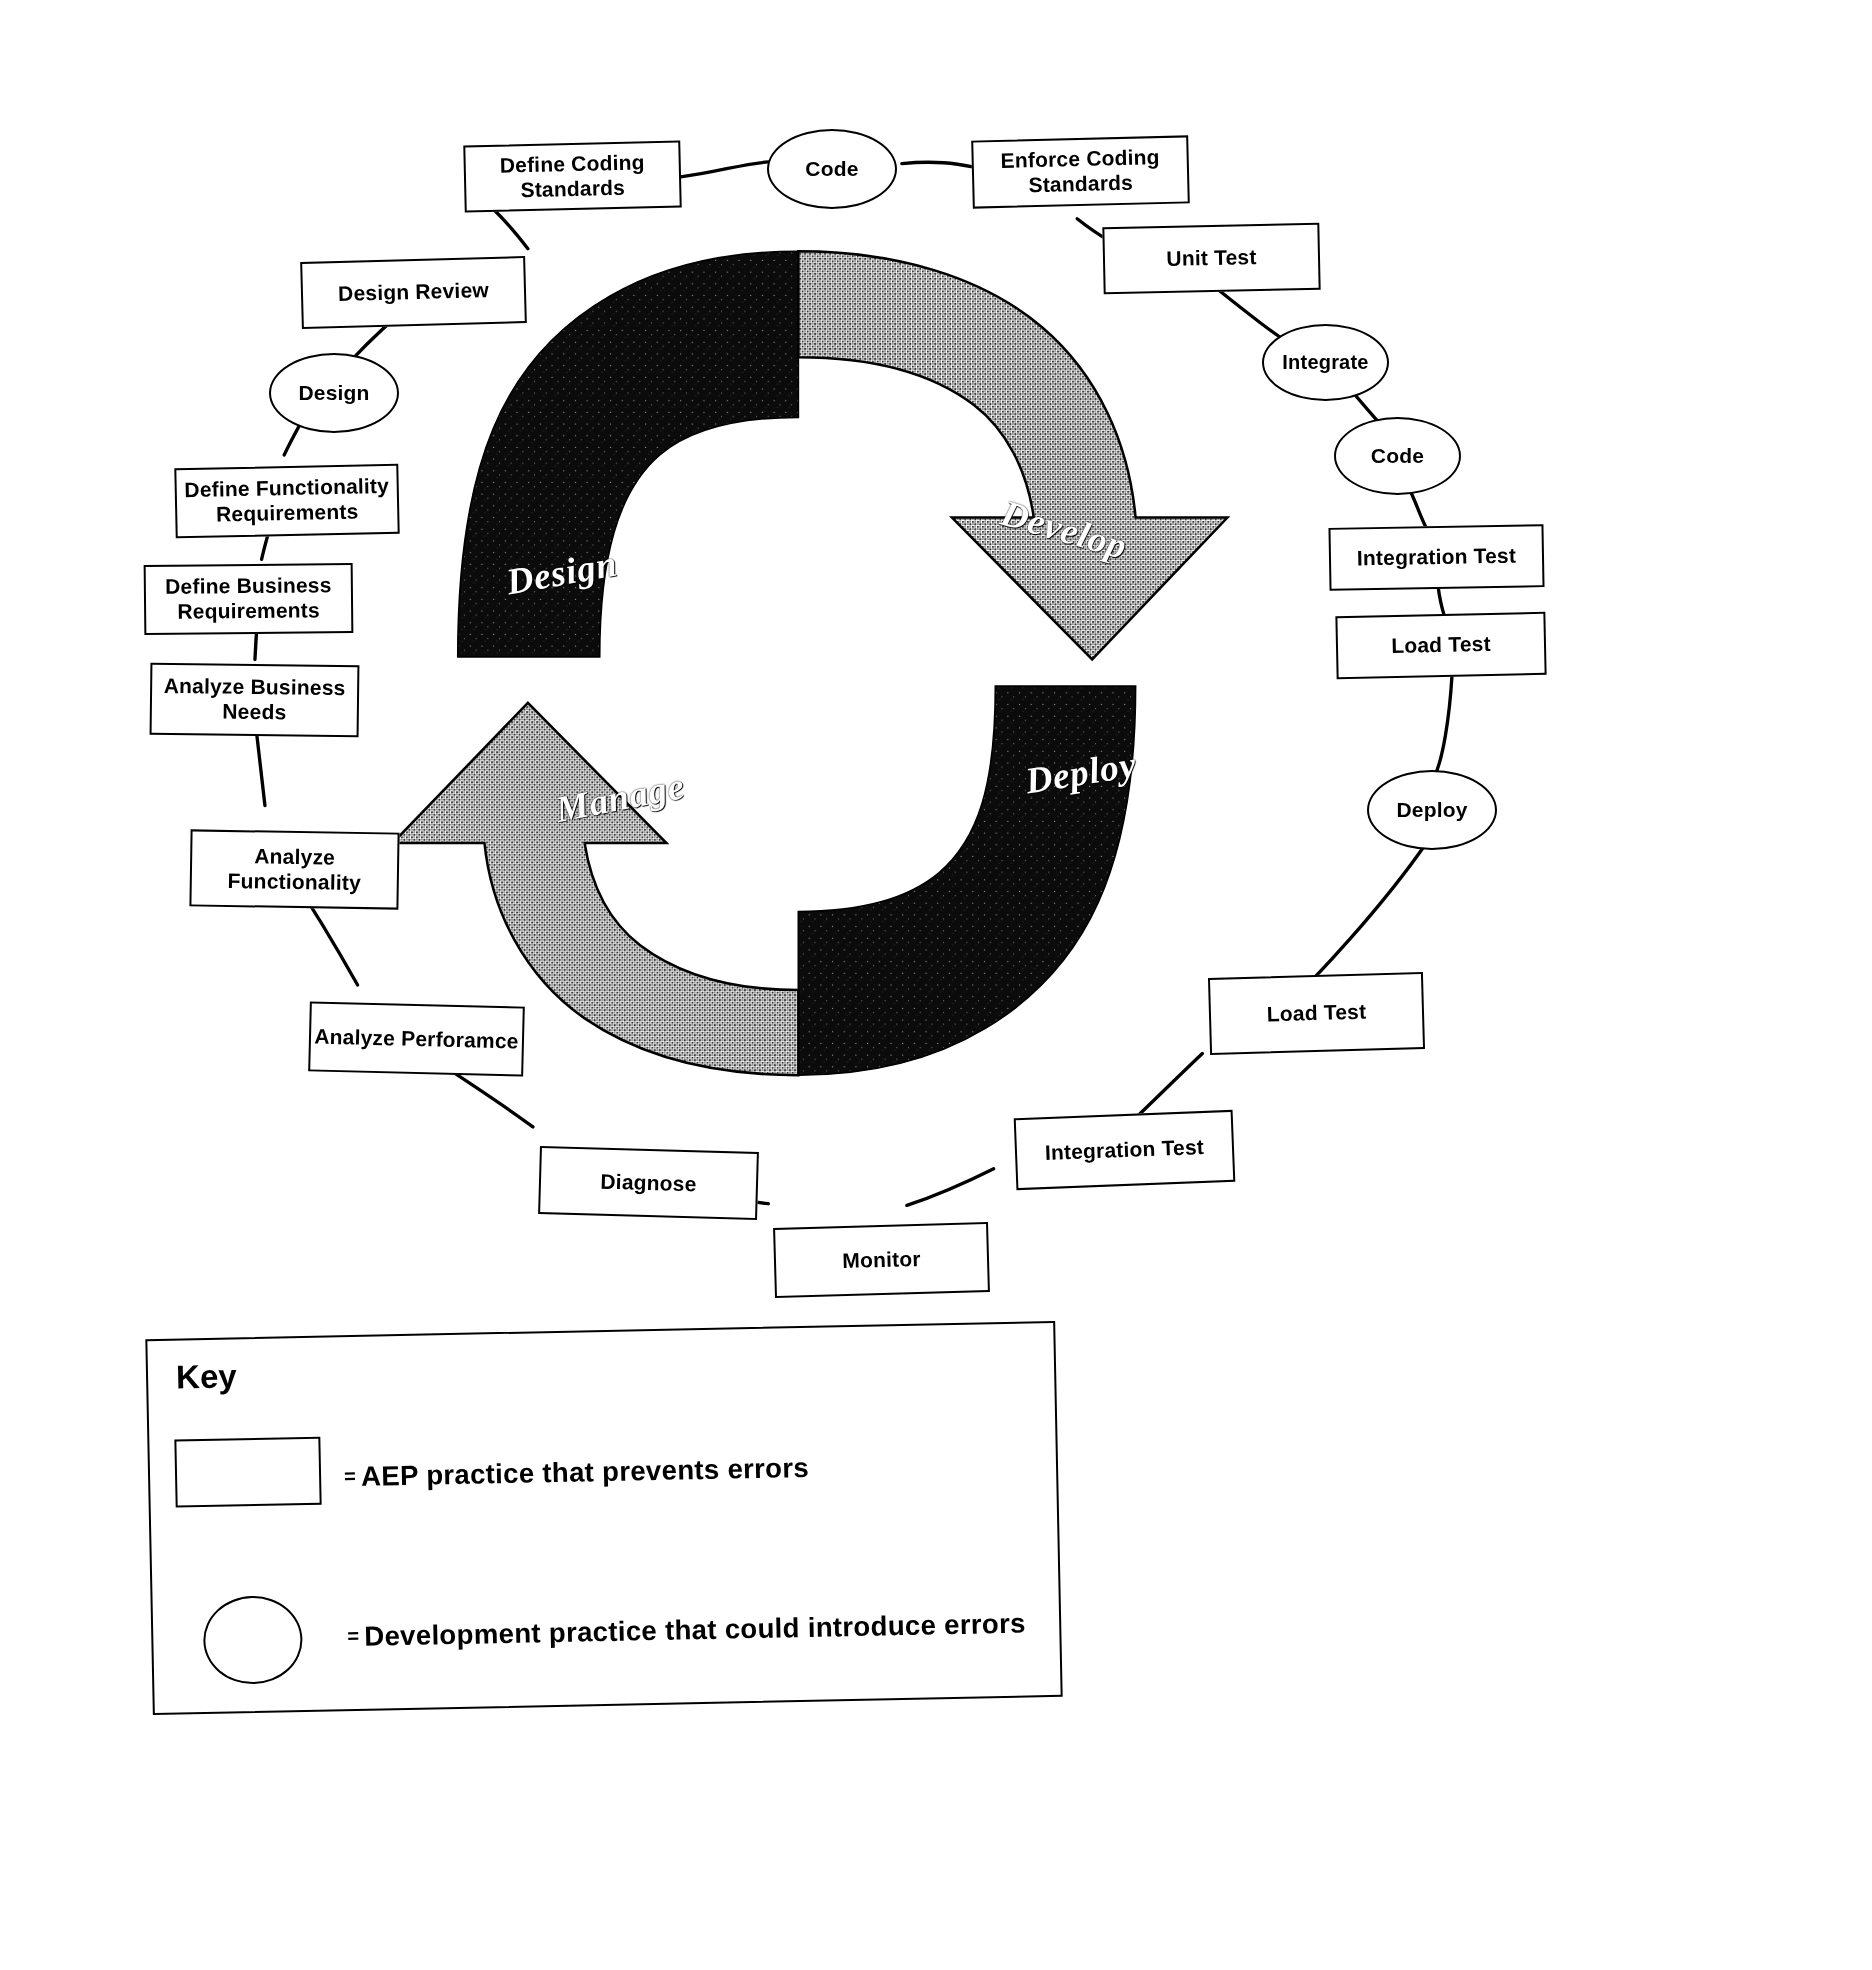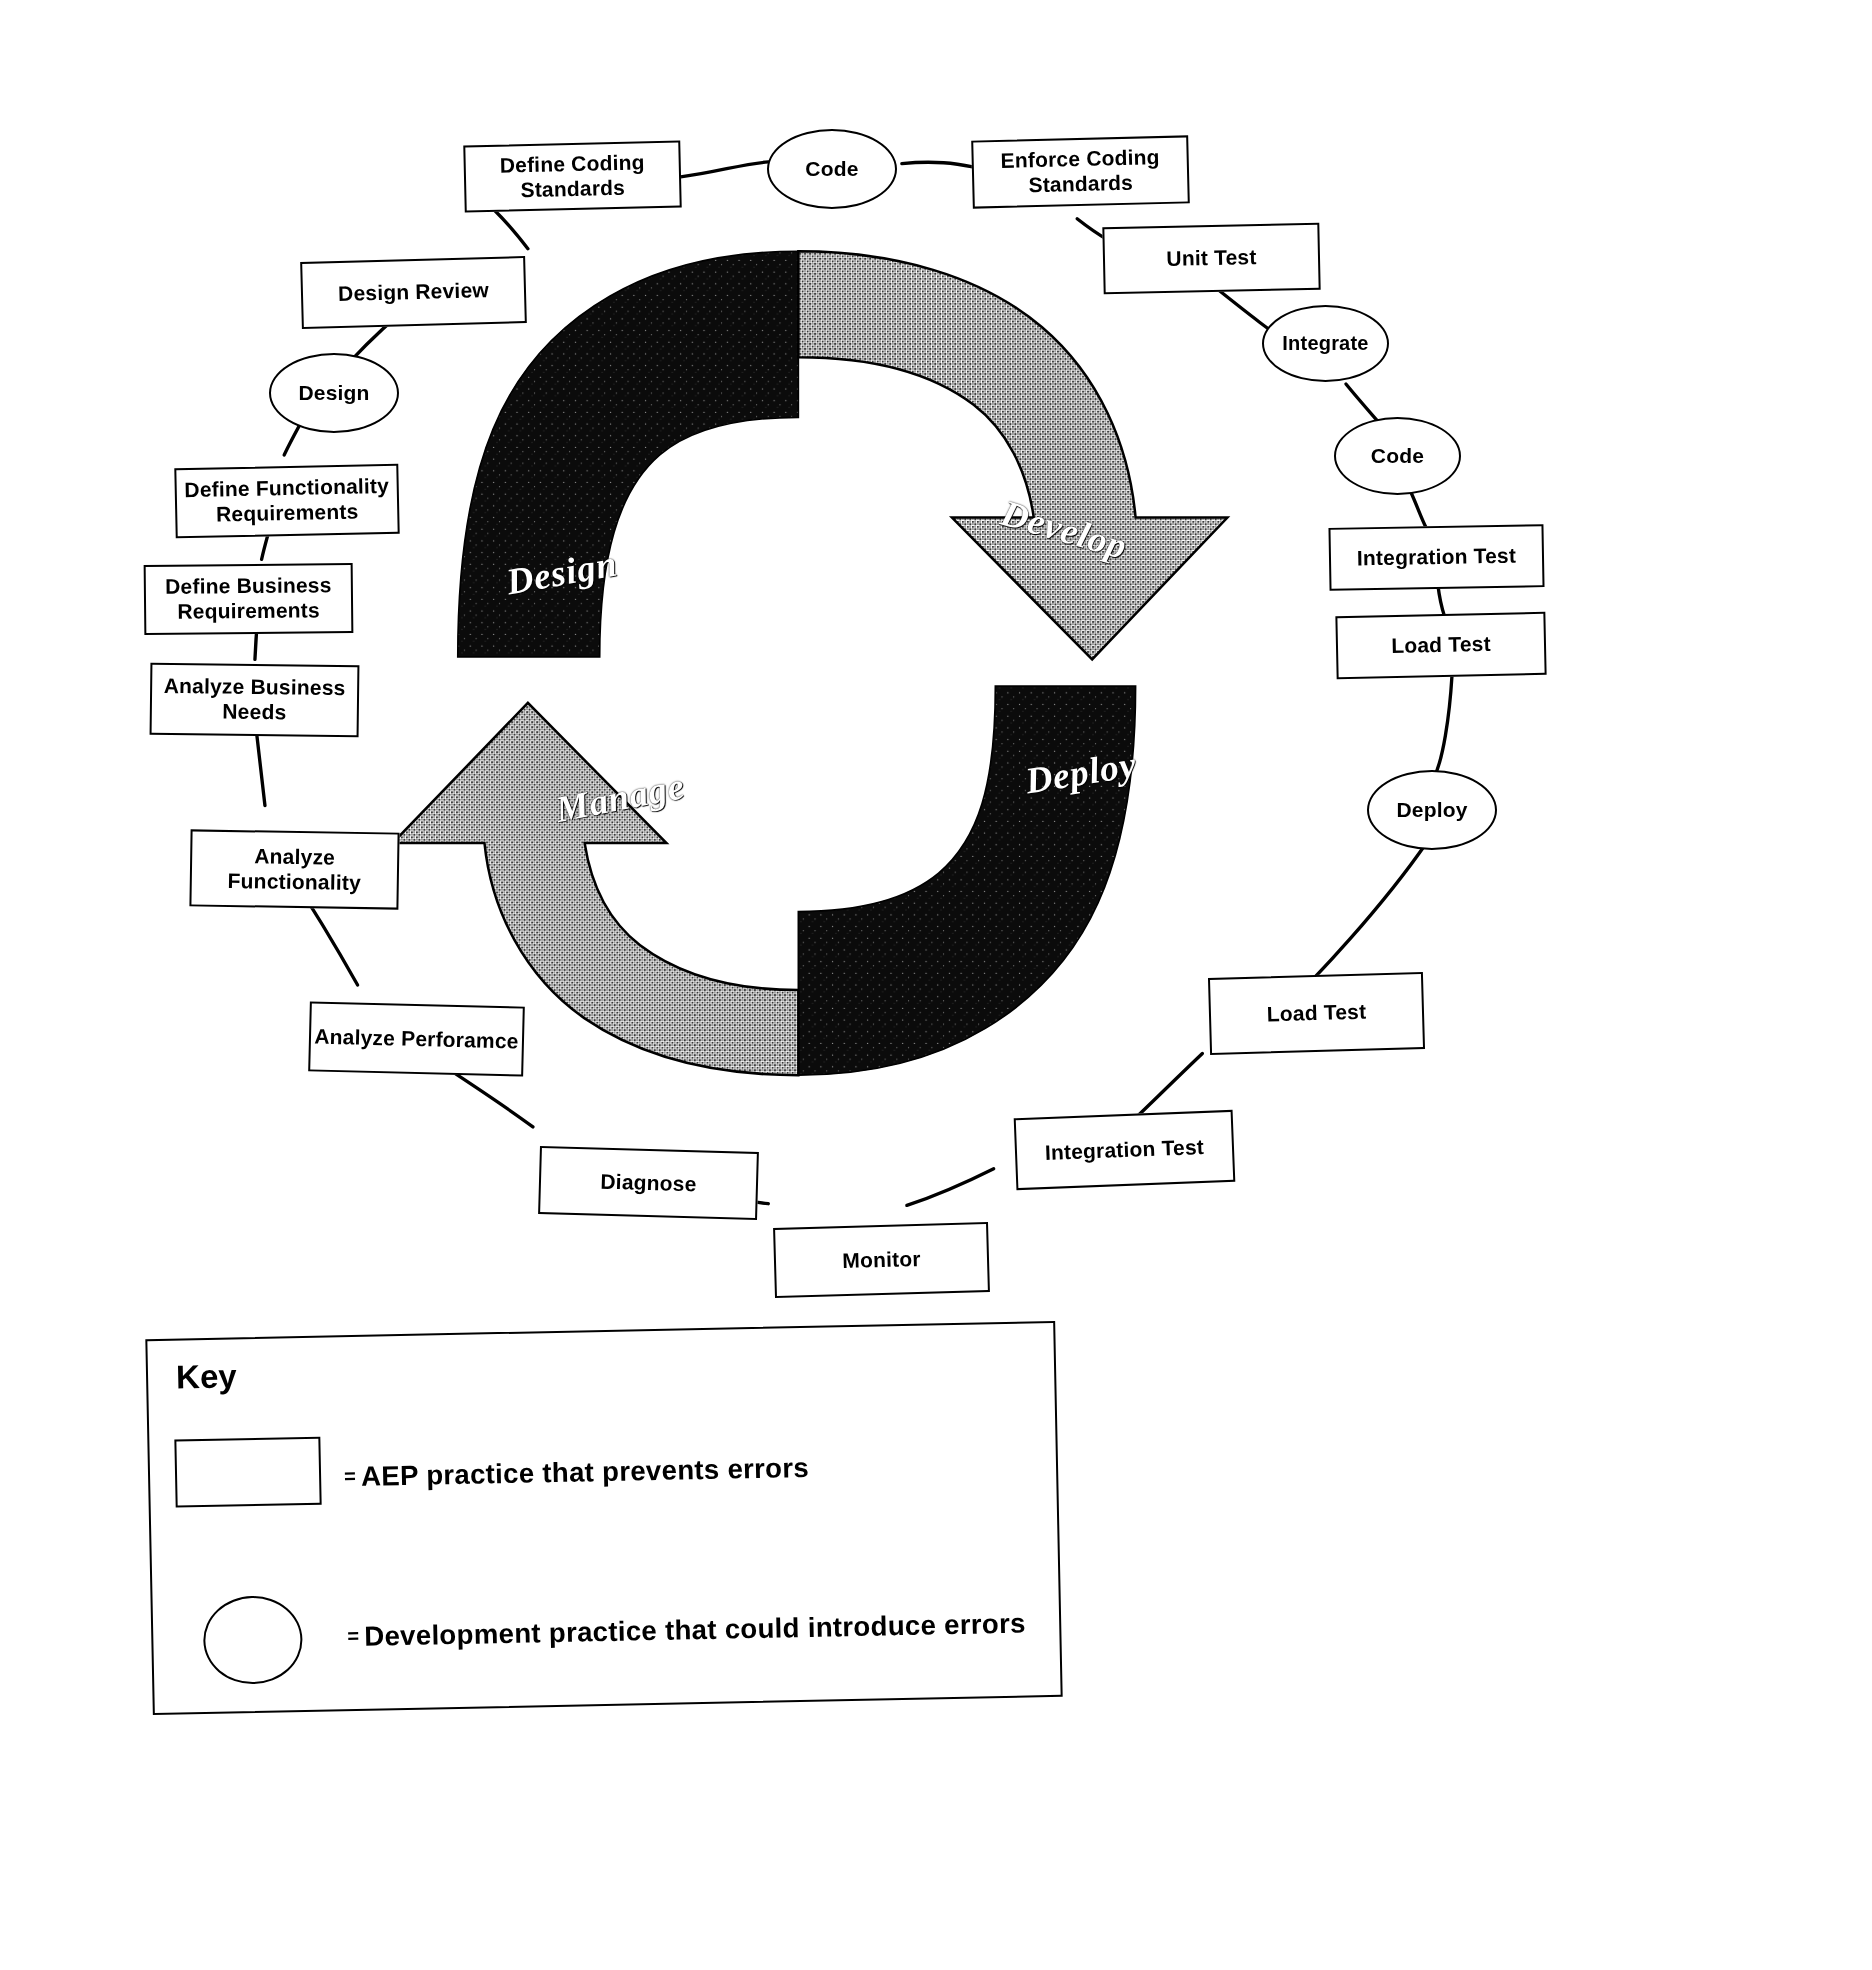--- a/index.html
+++ b/index.html
@@ -246,21 +246,21 @@
   <div class="arrow-word" style="left:1000px; top:508px; transform:rotate(16deg);">Develop</div>
   <div class="arrow-word" style="left:1025px; top:751px; transform:rotate(-9deg);">Deploy</div>
   <div class="arrow-word" style="left:555px; top:776px; transform:rotate(-11deg);">Manage</div>
 
   <div class="node box" style="left:464px;  top:143px;  width:217px; height:67px;  font-size:21px; transform:rotate(-1.3deg); white-space:pre-line;">Define Coding
 Standards</div>
   <div class="node ellipse" style="left:767px;  top:129px;  width:130px; height:80px;  font-size:21px;">Code</div>
   <div class="node box" style="left:972px; top:138px;  width:217px; height:68px;  font-size:21px; transform:rotate(-1.4deg); white-space:pre-line;">Enforce Coding
 Standards</div>
   <div class="node box" style="left:1103px; top:225px;  width:217px; height:67px;  font-size:21px; transform:rotate(-1.2deg);">Unit Test</div>
-  <div class="node ellipse" style="left:1262px; top:305px;  width:127px; height:77px;  font-size:20px;">Integrate</div>
+  <div class="node ellipse" style="left:1262px; top:324px;  width:127px; height:77px;  font-size:20px;">Integrate</div>
   <div class="node ellipse" style="left:1334px; top:417px;  width:127px; height:78px;  font-size:21px;">Code</div>
   <div class="node box" style="left:1329px; top:526px;  width:215px; height:63px;  font-size:21px; transform:rotate(-1deg);">Integration Test</div>
   <div class="node box" style="left:1336px; top:614px;  width:210px; height:63px;  font-size:21px; transform:rotate(-1.2deg);">Load Test</div>
   <div class="node ellipse" style="left:1367px; top:770px;  width:130px; height:80px;  font-size:21px;">Deploy</div>
   <div class="node box" style="left:1209px; top:975px; width:215px; height:77px;  font-size:21px; transform:rotate(-1.6deg);">Load Test</div>
   <div class="node box" style="left:1015px; top:1114px; width:219px; height:72px;  font-size:21px; transform:rotate(-2.2deg);">Integration Test</div>
   <div class="node box" style="left:774px;  top:1225px; width:215px; height:70px;  font-size:21px; transform:rotate(-1.6deg);">Monitor</div>
   <div class="node box" style="left:539px;  top:1149px; width:219px; height:68px;  font-size:21px; transform:rotate(1.6deg);">Diagnose</div>
   <div class="node box" style="left:309px;  top:1004px; width:215px; height:70px;  font-size:21px; transform:rotate(1.4deg);">Analyze Perforamce</div>
   <div class="node box" style="left:190px;  top:831px;  width:209px; height:77px;  font-size:21px; transform:rotate(0.9deg); white-space:pre-line;">Analyze

